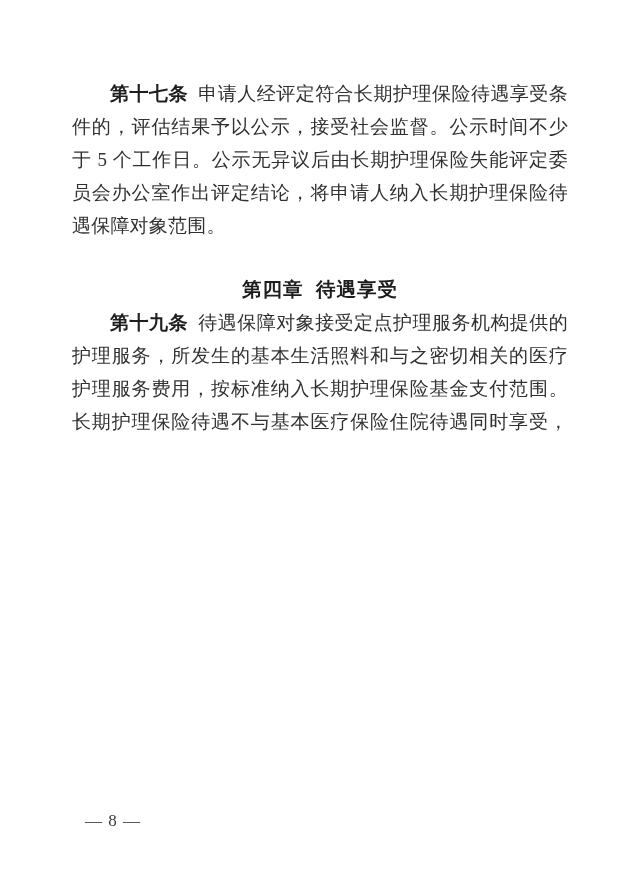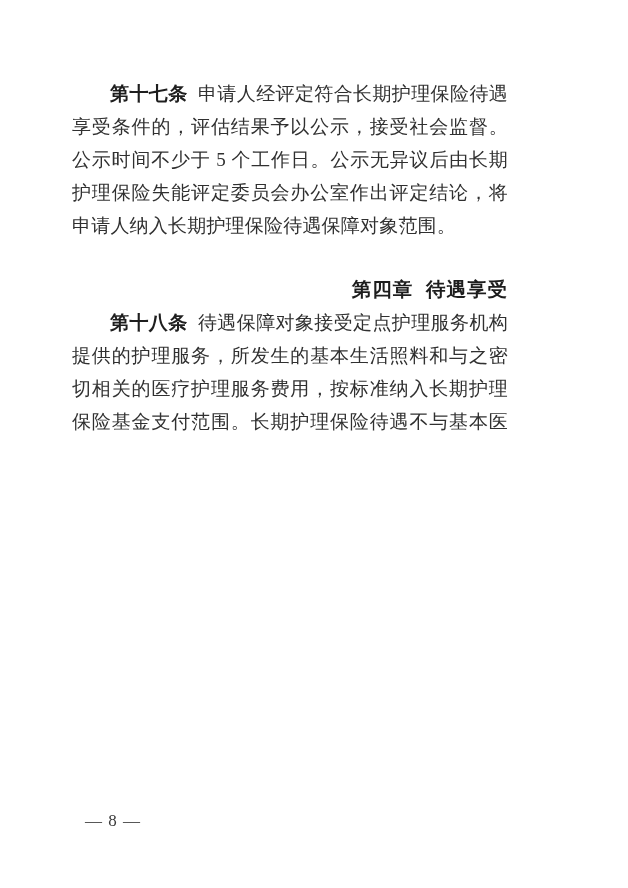--- a/index.html
+++ b/index.html
@@ -12,21 +12,21 @@
     background: #ffffff;
     overflow: hidden;
     font-family: "Liberation Serif", "DejaVu Serif", serif;
   }
   .page {
     position: relative;
     width: 628px;
     height: 888px;
     background: #ffffff;
     box-sizing: border-box;
-    padding: 77px 120px 0 72px;
+    padding: 77px 60px 0 72px;
   }
   .para {
     margin: 0;
     font-size: 19px;
     line-height: 33px;
     color: #303030;
     text-align: justify;
     text-justify: inter-ideograph;
     text-indent: 2em;
     letter-spacing: 0.2px;
@@ -35,21 +35,21 @@
     font-weight: bold;
     color: #1e1e1e;
     margin-right: 0.55em;
   }
   .chapter-heading {
     margin: 31px 0 0 0;
     font-size: 19.5px;
     line-height: 33px;
     font-weight: bold;
     color: #1d1d1d;
-    text-align: right;
+    text-align: center;
     text-indent: 0;
     letter-spacing: 1px;
     word-spacing: 0.35em;
   }
   .truncate-4 {
     max-height: 132px; 
     overflow: hidden;
   }
   .page-footer {
     position: absolute;
@@ -67,18 +67,18 @@
 <div class="page">
 
   <p class="para"><b class="article-label">第十七条</b><span>申请人经评定符合长期护理保险待遇享受条件的，评估结果予以公示，接受社会监督。公示时间不少于 5 个工作日。公示无异议后由长期护理保险失能评定委员会办公室作出评定结论，将申请人纳入长期护理保险待遇保障对象范围。</span></p>
 
 
 
   <h2 class="chapter-heading">第四章 待遇享受</h2>
 
 
   <div class="truncate-4">
-    <p class="para"><b class="article-label">第十八条</b><span>待遇保障对象接受定点护理服务机构提供的护理服务，所发生的基本生活照料和与之密切相关的医疗护理服务费用，按标准纳入长期护理保险基金支付范围。长期护理保险待遇不与基本医疗保险住院待遇同时享受，待遇保</span></p>
+    <p class="para"><b class="article-label">第十九条</b><span>待遇保障对象接受定点护理服务机构提供的护理服务，所发生的基本生活照料和与之密切相关的医疗护理服务费用，按标准纳入长期护理保险基金支付范围。长期护理保险待遇不与基本医疗保险住院待遇同时享受，待遇保</span></p>
   </div>
 
   <footer class="page-footer"><span>— 8 —</span></footer>
 
 </div>
 
 </body></html>

